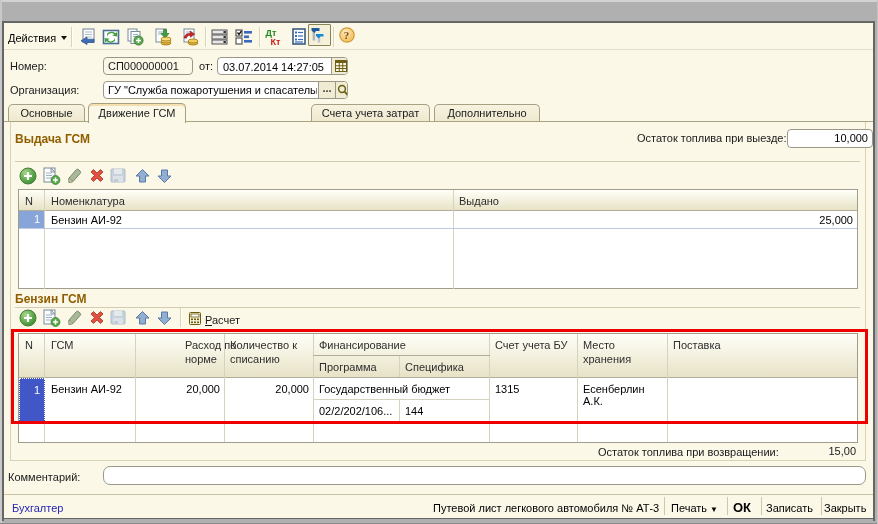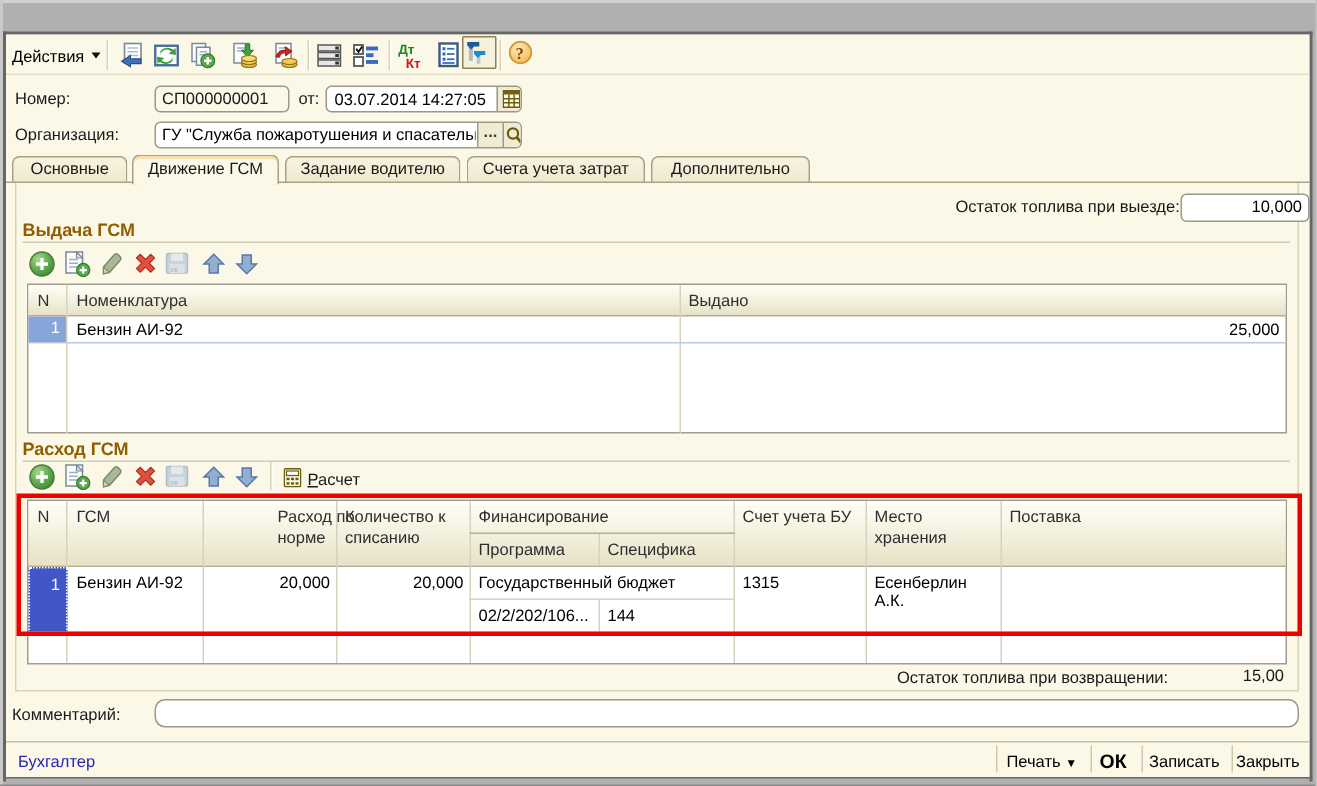--- a/index.html
+++ b/index.html
@@ -175,33 +175,32 @@
       <svg class="abs" style="left:1px;top:3px;" width="12" height="13" viewBox="0 0 12 13">
         <circle cx="5" cy="5" r="3.4" fill="none" stroke="#6b5d10" stroke-width="1.5"></circle>
         <line x1="7.5" y1="7.5" x2="10.5" y2="11" stroke="#6b5d10" stroke-width="1.8"></line>
       </svg>
     </div>
   </div>
 
   <div class="abs" style="left:4px;top:121px;width:869px;height:1px;background:#aaa580;z-index:1;"></div>
   <div class="tab" style="left:8px;width:77px;">Основные</div>
   <div class="tab active" style="left:88px;width:98px;">Движение ГСМ</div>
-  <div class="tab" style="left:190px;width:117px;">Задание водителю</div>
   <div class="tab" style="left:311px;width:119px;">Счета учета затрат</div>
   <div class="tab" style="left:434px;width:106px;">Дополнительно</div>
 
   <div class="abs" style="left:10px;top:122px;width:1px;height:338px;background:#d8d3b6;"></div>
   <div class="abs" style="left:865px;top:122px;width:1px;height:338px;background:#d8d3b6;"></div>
   <div class="abs" style="left:10px;top:460px;width:856px;height:1px;background:#d8d3b6;"></div>
 
   <div id="tabs"></div>
 
   <div class="lbl" style="left:637px;top:132px;">Остаток топлива при выезде:</div>
   <div class="inp num" style="left:787px;top:129px;width:86px;height:19px;padding:2px 4px 0 0;color:#000;">10,000</div>
-  <div class="ghead" style="left:15px;top:146px;">Выдача ГСМ</div>
+  <div class="ghead" style="left:15px;top:132px;">Выдача ГСМ</div>
   <div class="grpline" style="left:15px;top:161px;width:845px;"></div>
 
   <svg class="abs" style="left:18px;top:167px;" width="162" height="18" viewBox="0 0 162 18">
     <defs>
       <radialGradient id="gb1" cx="0.35" cy="0.3" r="0.8">
         <stop offset="0" stop-color="#a8d88a"></stop>
           <stop offset="0.6" stop-color="#5aa84a"></stop>
           <stop offset="1" stop-color="#3a8a34"></stop>
       </radialGradient>
     </defs>
@@ -243,21 +242,21 @@
     <div class="vline" style="left:434px;height:99px;"></div>
     <div class="cellt" style="left:6px;top:4px;">N</div>
     <div class="cellt" style="left:32px;top:4px;">Номенклатура</div>
     <div class="cellt" style="left:440px;top:4px;">Выдано</div>
 
     <div class="abs" style="left:0px;top:21px;width:25px;height:17px;background:#87a5d8;color:#fff;text-align:right;padding:2px 4px 0 0;">1</div>
     <div class="cellv" style="left:32px;top:24px;">Бензин АИ-92</div>
     <div class="cellv num" style="left:635px;top:24px;width:199px;">25,000</div>
     <div class="abs" style="left:0;top:38px;width:838px;height:1px;background:#bccadf;"></div>
   </div>
-  <div class="ghead" style="left:15px;top:292px;">Расход ГСМ</div>
+  <div class="ghead" style="left:15px;top:292px;">Бензин ГСМ</div>
   <div class="grpline" style="left:15px;top:307px;width:845px;"></div>
 
   <svg class="abs" style="left:18px;top:309px;" width="162" height="18" viewBox="0 0 162 18">
     <defs>
       <radialGradient id="gb2" cx="0.35" cy="0.3" r="0.8">
         <stop offset="0" stop-color="#a8d88a"></stop>
           <stop offset="0.6" stop-color="#5aa84a"></stop>
           <stop offset="1" stop-color="#3a8a34"></stop>
       </radialGradient>
     </defs>
@@ -345,20 +344,21 @@
   </div>
 
   <div class="abs" style="left:11px;top:329px;width:857px;height:95px;border:3px solid #ee0000;z-index:5;"></div>
   <div class="lbl" style="left:598px;top:446px;">Остаток топлива при возвращении:</div>
   <div class="lbl num" style="left:806px;top:445px;width:50px;">15,00</div>
 
   <div class="lbl" style="left:8px;top:471px;">Комментарий:</div>
   <div class="inp" style="left:103px;top:466px;width:763px;height:19px;border-radius:7px;"></div>
   <div class="abs" style="left:4px;top:494px;width:869px;height:1px;background:#c9c3a2;"></div>
   <div class="lbl" style="left:12px;top:502px;color:#2525b4;">Бухгалтер</div>
+  <div class="lbl" style="left:433px;top:502px;color:#000;">Путевой лист легкового автомобиля № АТ-3</div>
   <div class="btn-sep" style="left:664px;"></div>
   <div class="lbl" style="left:671px;top:502px;color:#000;">Печать <span style="font-size:8px;">▼</span></div>
   <div class="btn-sep" style="left:727px;"></div>
   <div class="lbl" style="left:733px;top:500px;color:#000;font-weight:bold;font-size:13px;">ОК</div>
   <div class="btn-sep" style="left:761px;"></div>
   <div class="lbl" style="left:766px;top:502px;color:#000;">Записать</div>
   <div class="btn-sep" style="left:821px;"></div>
   <div class="lbl" style="left:824px;top:502px;color:#000;">Закрыть</div>
 </div>
 

